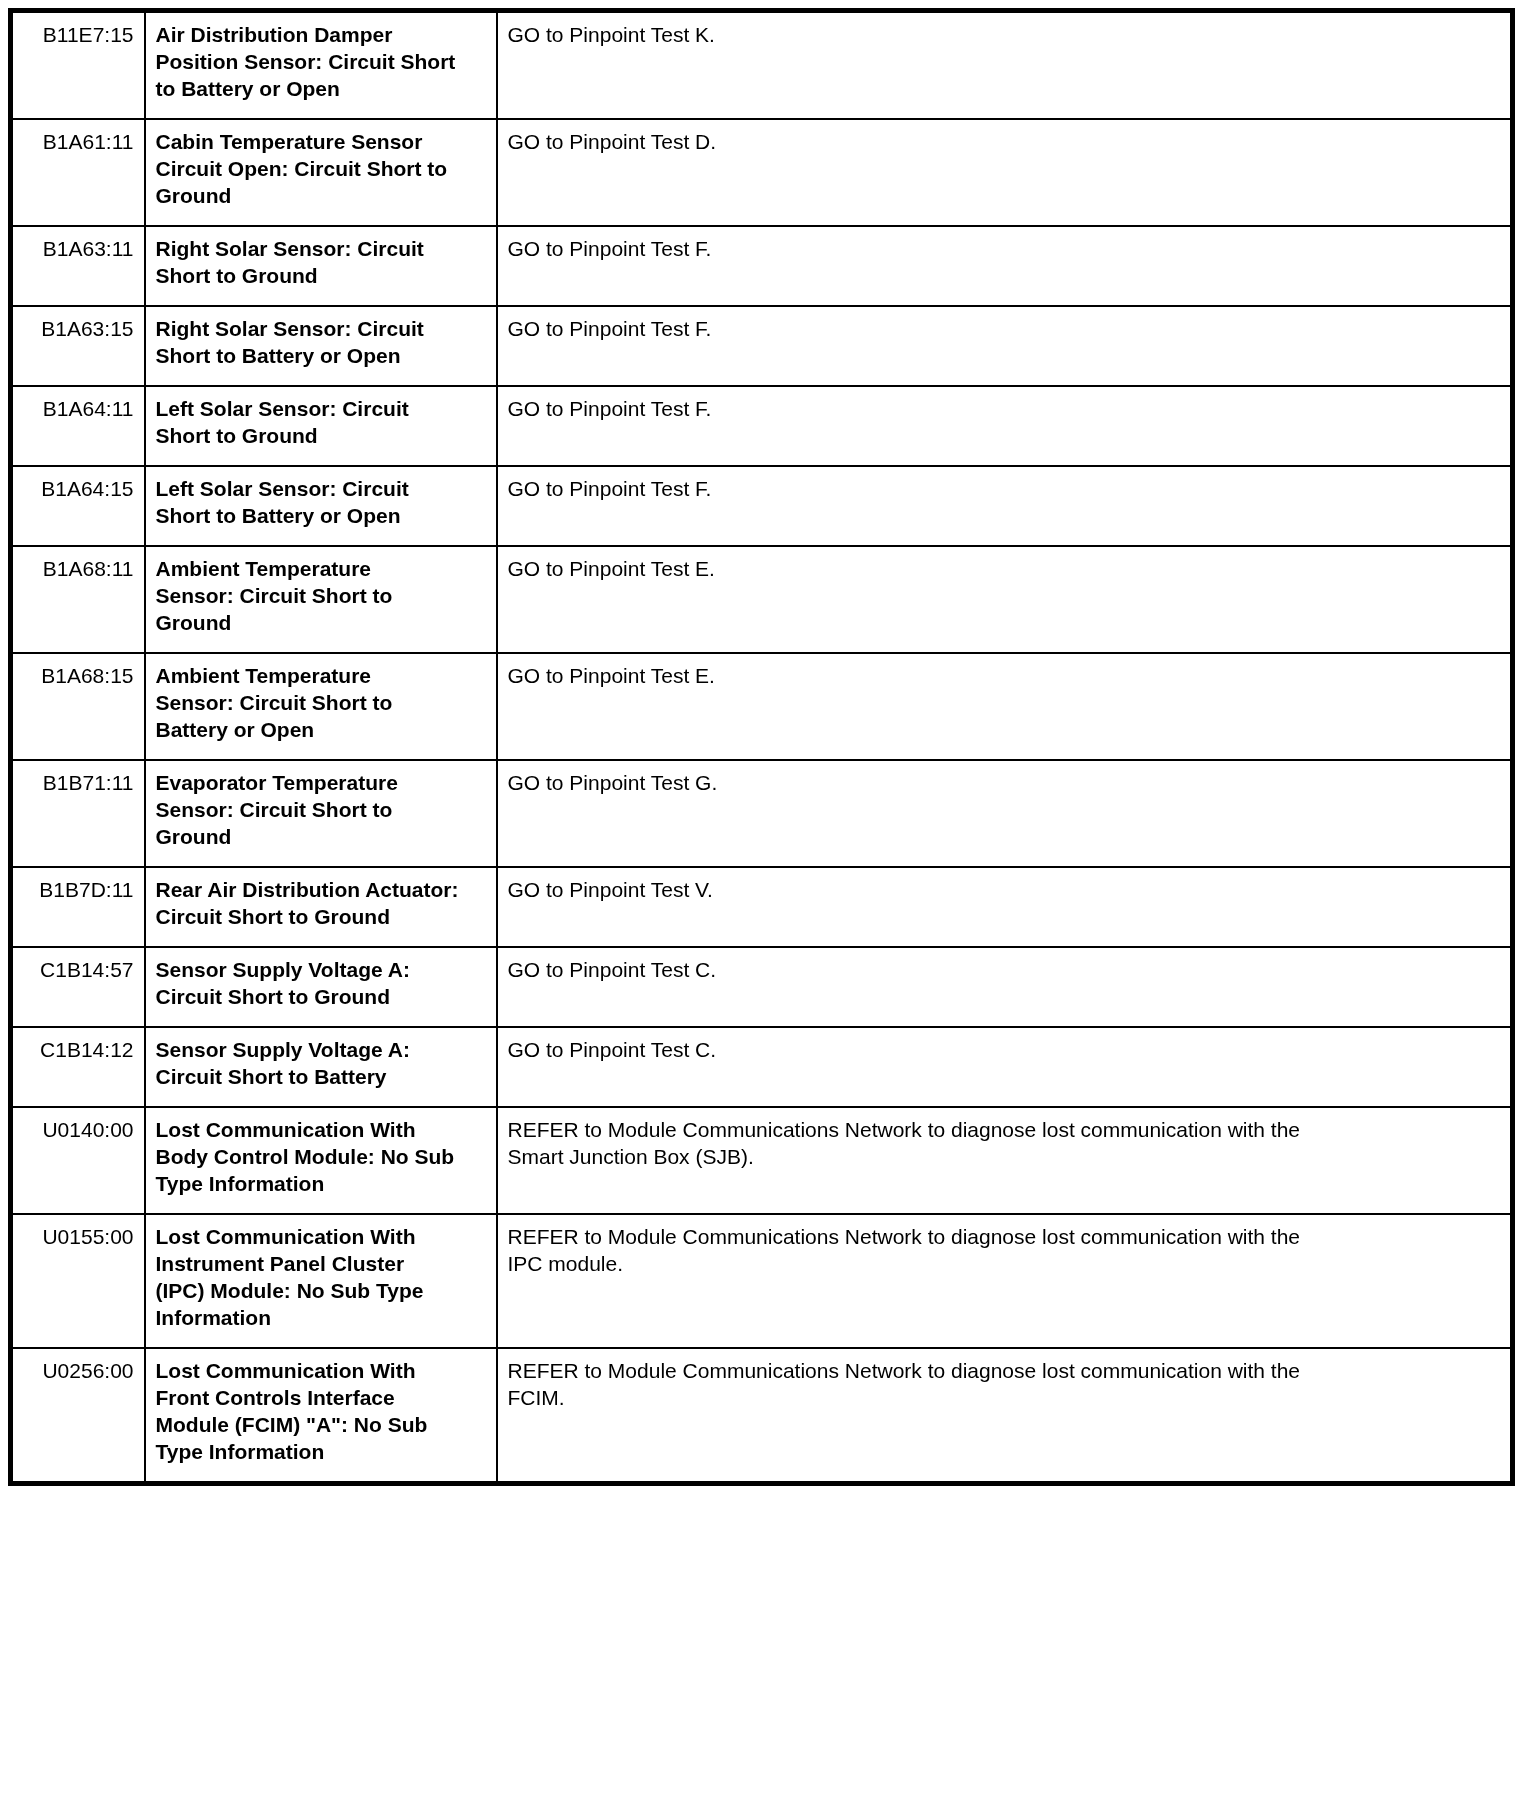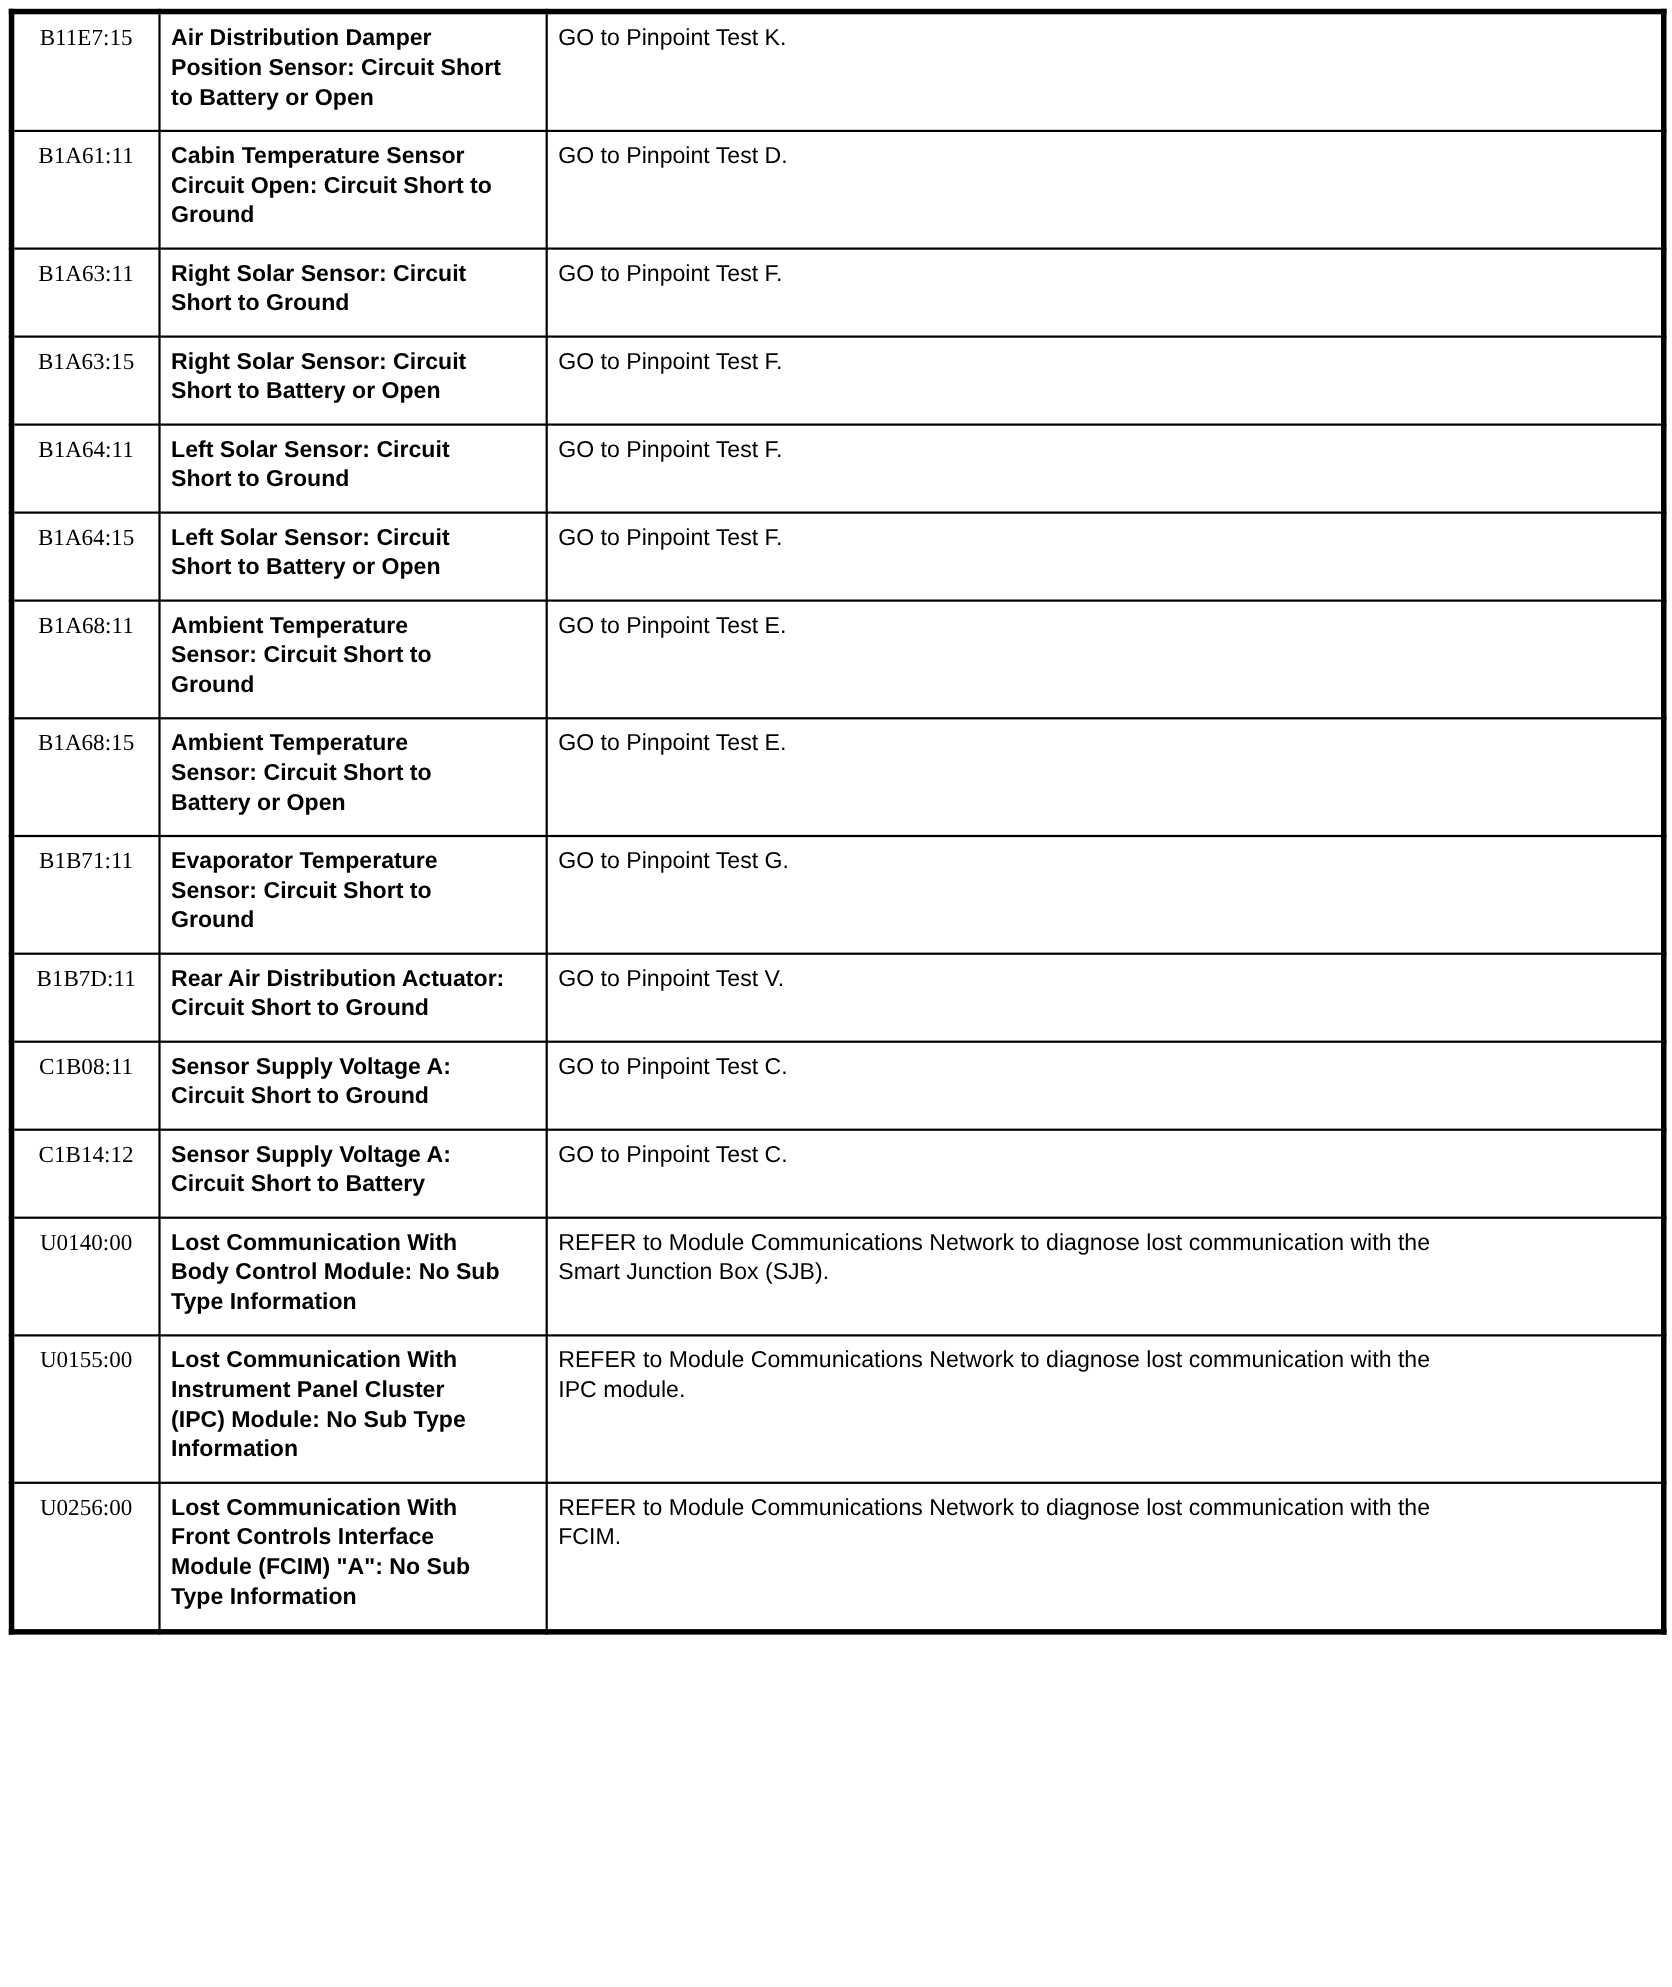--- a/index.html
+++ b/index.html
@@ -32,24 +32,23 @@
     font-size: 21px;
     line-height: 27px;
     padding: 8px 10px 16px 10px;
     white-space: pre-line;
     overflow: hidden;
   }
   col.col-code   { width: 134px; }
   col.col-desc   { width: 352px; }
   col.col-action { width: 1016px; }
   td.code-cell {
-    text-align: center;
+    text-align: right;
     padding-left: 4px;
     padding-right: 4px;
-    font-family: Liberation Serif, serif;
   }
   td.desc-cell {
     padding-left: 12px;
     font-weight: bold;
   }
   td.action-cell {
     padding-left: 12px;
   }
 </style>
 </head>
@@ -122,21 +121,21 @@
 Ground</td>
     <td class="action-cell">GO to Pinpoint Test G.</td>
   </tr>
         <tr>
     <td class="code-cell">B1B7D:11</td>
     <td class="desc-cell">Rear Air Distribution Actuator:
 Circuit Short to Ground</td>
     <td class="action-cell">GO to Pinpoint Test V.</td>
   </tr>
         <tr>
-    <td class="code-cell">C1B08:11</td>
+    <td class="code-cell">C1B14:57</td>
     <td class="desc-cell">Sensor Supply Voltage A:
 Circuit Short to Ground</td>
     <td class="action-cell">GO to Pinpoint Test C.</td>
   </tr>
         <tr>
     <td class="code-cell">C1B14:12</td>
     <td class="desc-cell">Sensor Supply Voltage A:
 Circuit Short to Battery</td>
     <td class="action-cell">GO to Pinpoint Test C.</td>
   </tr>

